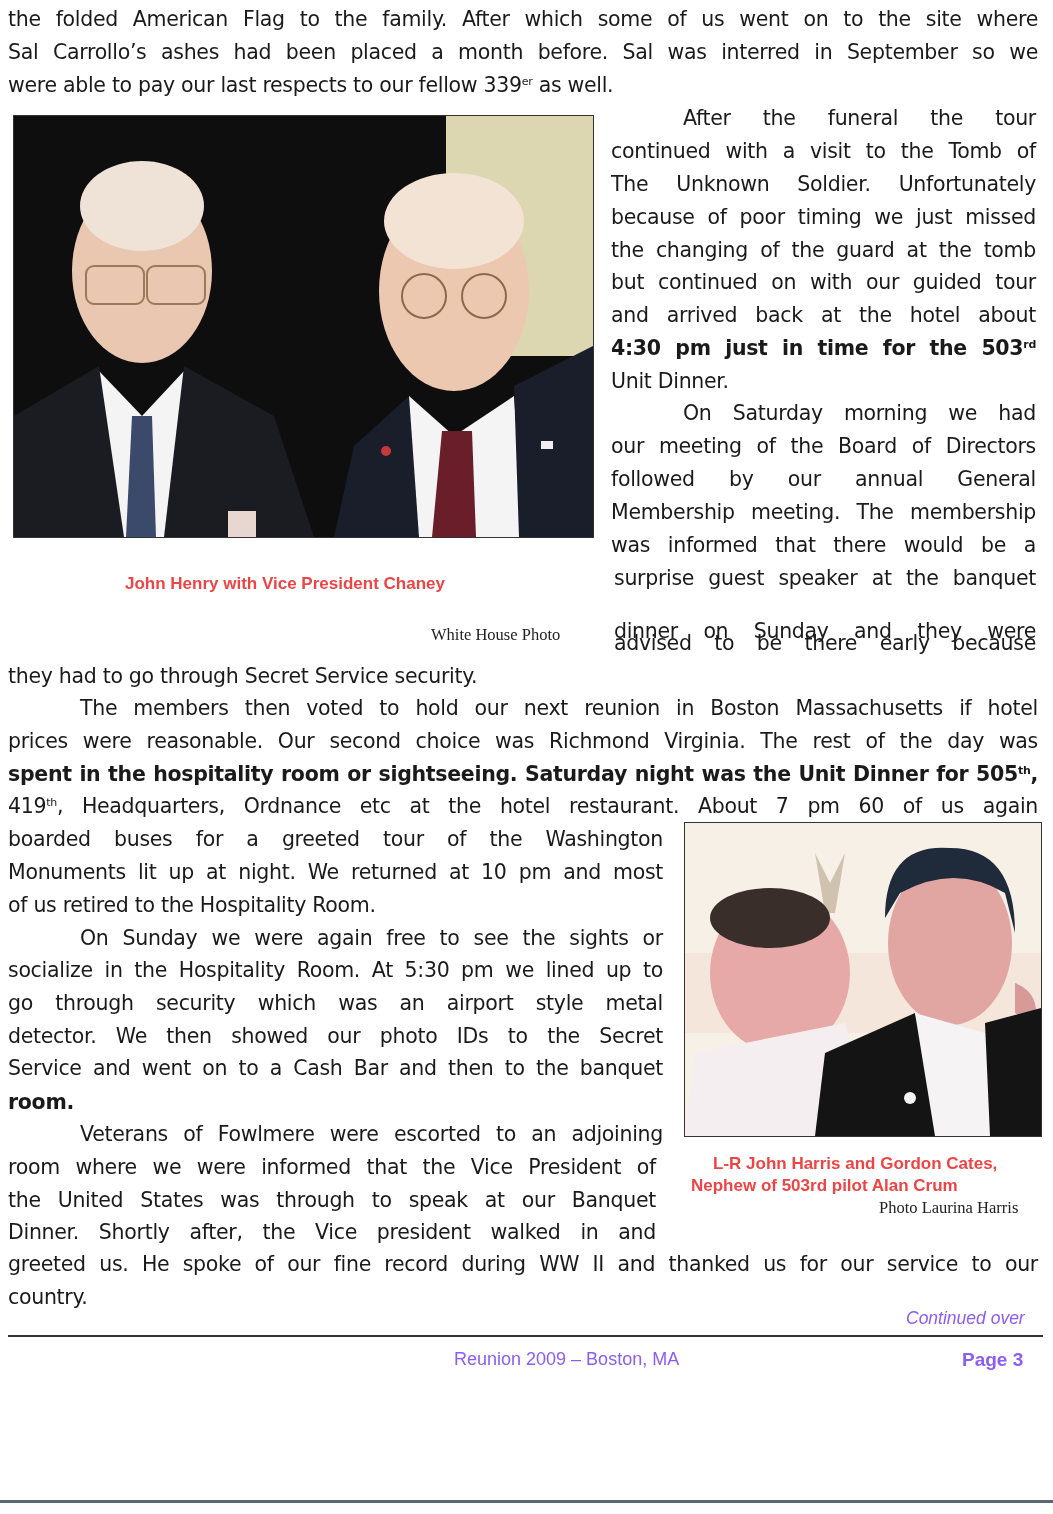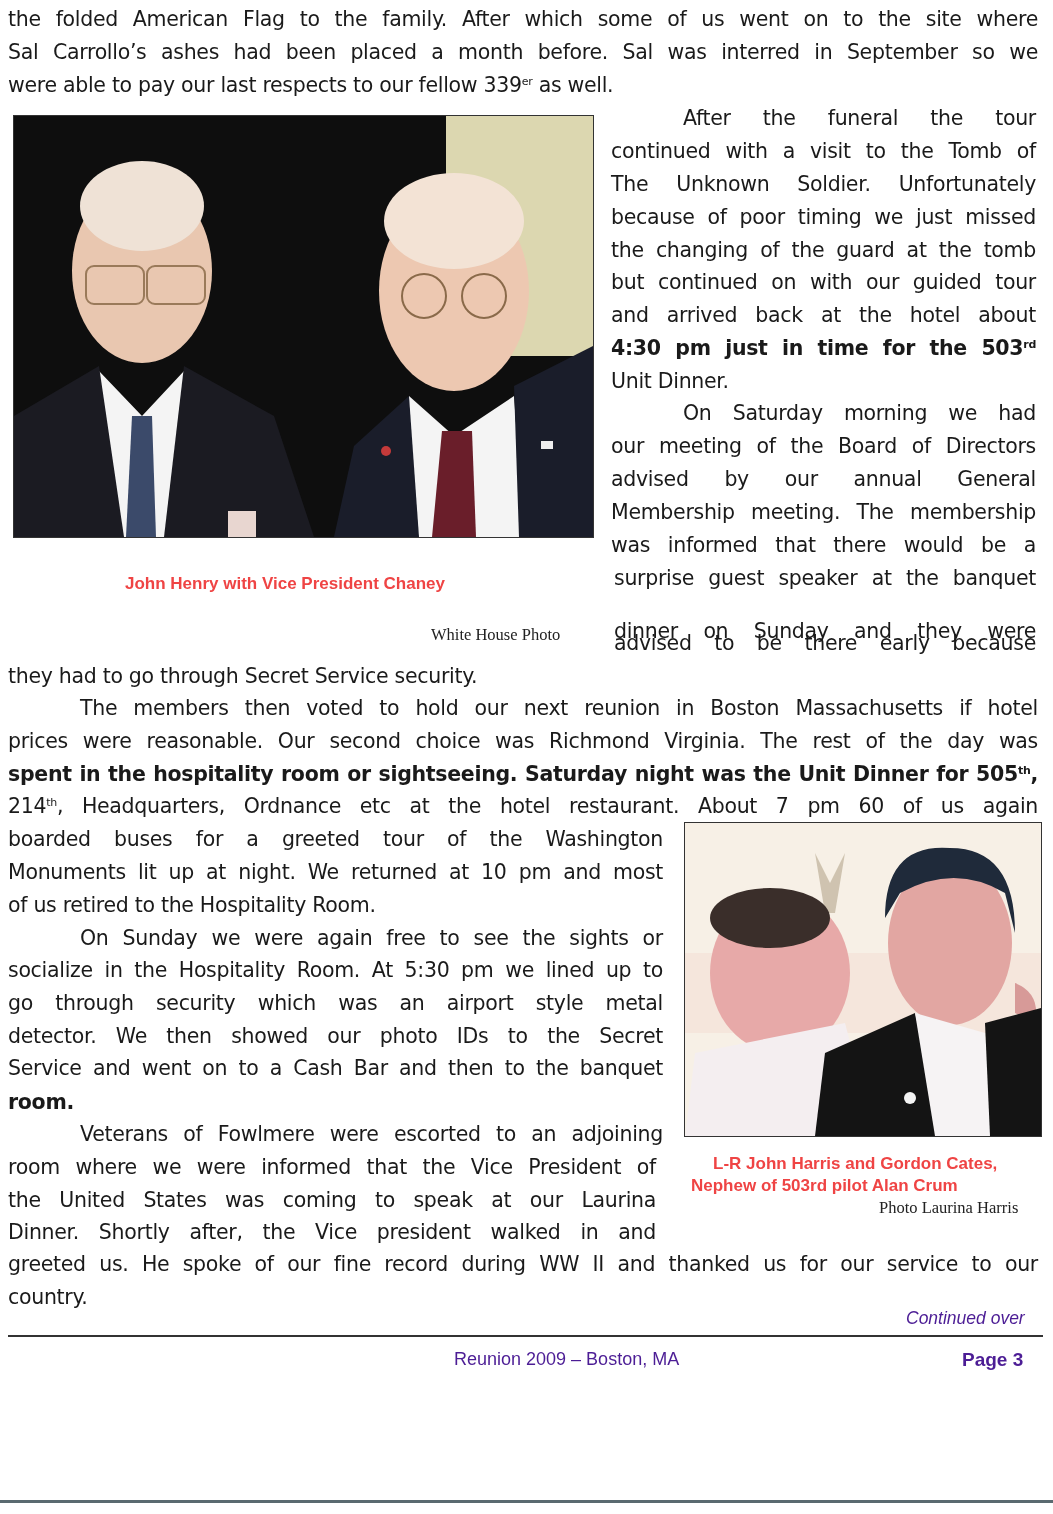--- a/index.html
+++ b/index.html
@@ -4,21 +4,21 @@
   <style>
     html, body { margin: 0; padding: 0; background: #ffffff; }
     body { width: 1053px; height: 1514px; position: relative; overflow: hidden;
       font-family: "DejaVu Sans", sans-serif; color: #1a1a1a; }
     .line { position: absolute; font-size: 20.5px; line-height: 33px; white-space: nowrap; letter-spacing: -0.3px; }
     .just { text-align: justify; text-align-last: justify; white-space: normal; }
     sup { font-size: 11px; vertical-align: top; position: relative; top: -4px; }
     .photo { position: absolute; border: 1px solid #333; overflow: hidden; }
     .cap-bold { position: absolute; font-family: "Liberation Sans", sans-serif; font-weight: bold; font-size: 17px; color: #ef4444; white-space: nowrap; }
     .cap-credit { position: absolute; font-family: "Liberation Serif", serif; font-size: 16.5px; color: #222; white-space: nowrap; }
-    .footer-text { position: absolute; font-family: "Liberation Sans", sans-serif; font-size: 18px; color: #4c1d95; white-space: nowrap; }
+    .footer-text { position: absolute; font-family: "Liberation Sans", sans-serif; font-size: 18px; color: #8b5cf6; white-space: nowrap; }
     .rule { position: absolute; left: 8px; width: 1035px; height: 2px; background: #333; }
     .bottom-edge { position: absolute; left: 0; top: 1500px; width: 1053px; height: 3px; background: #5a6a70; }
   </style>
 </head>
 <body>
 
 <div class="line just" style="left:8px; top:3px; width:1030px;">the folded American Flag to the family. After which some of us went on to the site where</div>
 <div class="line just" style="left:8px; top:36px; width:1030px;">Sal Carrollo’s ashes had been placed a month before. Sal was interred in September so we</div>
 <div class="line" style="left:8px; top:69px;"><span>were able to pay our last respects to our fellow 339</span><sup>er</sup><span> as well.</span></div>
 
@@ -58,47 +58,47 @@
 <div class="line just" style="left:611px; top:168px; width:425px;">The Unknown Soldier. Unfortunately</div>
 <div class="line just" style="left:611px; top:201px; width:425px;">because of poor timing we just missed</div>
 <div class="line just" style="left:611px; top:234px; width:425px;">the changing of the guard at the tomb</div>
 <div class="line just" style="left:611px; top:266px; width:425px;">but continued on with our guided tour</div>
 <div class="line just" style="left:611px; top:299px; width:425px;">and arrived back at the hotel about</div>
 <div class="line just" style="left:611px; top:332px; width:425px;font-weight:bold;"><span>4:30 pm just in time for the 503</span><sup>rd</sup></div>
 <div class="line" style="left:611px; top:365px;">Unit Dinner.</div>
 
 <div class="line just" style="left:683px; top:397px; width:353px;">On Saturday morning we had</div>
 <div class="line just" style="left:611px; top:430px; width:425px;">our meeting of the Board of Directors</div>
-<div class="line just" style="left:611px; top:463px; width:425px;">advised by our annual General</div>
+<div class="line just" style="left:611px; top:463px; width:425px;">followed by our annual General</div>
 <div class="line just" style="left:611px; top:496px; width:425px;">Membership meeting. The membership</div>
 <div class="line just" style="left:611px; top:529px; width:425px;">was informed that there would be a</div>
 <div class="line just" style="left:614px; top:562px; width:422px;">surprise guest speaker at the banquet</div>
 <div class="line just" style="left:614px; top:595px; width:422px;margin-top:20px;">dinner on Sunday and they were</div>
 <div class="line just" style="left:614px; top:627px; width:422px;">advised to be there early because</div>
 
 <div class="line" style="left:8px; top:660px;">they had to go through Secret Service security.</div>
 <div class="line just" style="left:80px; top:692px; width:958px;">The members then voted to hold our next reunion in Boston Massachusetts if hotel</div>
 <div class="line just" style="left:8px; top:725px; width:1030px;">prices were reasonable. Our second choice was Richmond Virginia. The rest of the day was</div>
 <div class="line just" style="left:8px; top:758px; width:1030px;font-weight:bold;"><span>spent in the hospitality room or sightseeing. Saturday night was the Unit Dinner for 505</span><sup>th</sup><span>,</span></div>
-<div class="line just" style="left:8px; top:790px; width:1030px;"><span>214</span><sup>th</sup><span>, Headquarters, Ordnance etc at the hotel restaurant. About 7 pm 60 of us again</span></div>
+<div class="line just" style="left:8px; top:790px; width:1030px;"><span>419</span><sup>th</sup><span>, Headquarters, Ordnance etc at the hotel restaurant. About 7 pm 60 of us again</span></div>
 
 <div class="line just" style="left:8px; top:823px; width:655px;">boarded buses for a greeted tour of the Washington</div>
 <div class="line just" style="left:8px; top:856px; width:655px;">Monuments lit up at night. We returned at 10 pm and most</div>
 <div class="line" style="left:8px; top:889px;">of us retired to the Hospitality Room.</div>
 
 <div class="line just" style="left:80px; top:922px; width:583px;">On Sunday we were again free to see the sights or</div>
 <div class="line just" style="left:8px; top:954px; width:655px;">socialize in the Hospitality Room. At 5:30 pm we lined up to</div>
 <div class="line just" style="left:8px; top:987px; width:655px;">go through security which was an airport style metal</div>
 <div class="line just" style="left:8px; top:1020px; width:655px;">detector. We then showed our photo IDs to the Secret</div>
 <div class="line just" style="left:8px; top:1052px; width:655px;">Service and went on to a Cash Bar and then to the banquet</div>
 <div class="line" style="left:8px; top:1086px;font-weight:bold;">room.</div>
 
 <div class="line just" style="left:80px; top:1118px; width:583px;">Veterans of Fowlmere were escorted to an adjoining</div>
 <div class="line just" style="left:8px; top:1151px; width:648px;">room where we were informed that the Vice President of</div>
-<div class="line just" style="left:8px; top:1184px; width:648px;">the United States was coming to speak at our Laurina</div>
+<div class="line just" style="left:8px; top:1184px; width:648px;">the United States was through to speak at our Banquet</div>
 <div class="line just" style="left:8px; top:1216px; width:648px;">Dinner. Shortly after, the Vice president walked in and</div>
 
 <div class="photo" style="left:684px; top:822px; width:356px; height:313px; background:#f6efe4;">
   <svg width="356" height="313" viewBox="0 0 356 313">
     <rect x="0" y="0" width="356" height="313" fill="#f7f0e6"></rect>
     <rect x="0" y="130" width="356" height="80" fill="#f5e6dc"></rect>
     <path d="M130 30 L145 60 L160 30 L150 90 L140 90 Z" fill="#cfc3b0"></path>
     <ellipse cx="95" cy="150" rx="70" ry="80" fill="#e7a9a8"></ellipse>
     <ellipse cx="85" cy="95" rx="60" ry="30" fill="#3a2e2a"></ellipse>
     <path d="M10 230 L160 200 L190 313 L0 313 Z" fill="#f4eef0"></path>

